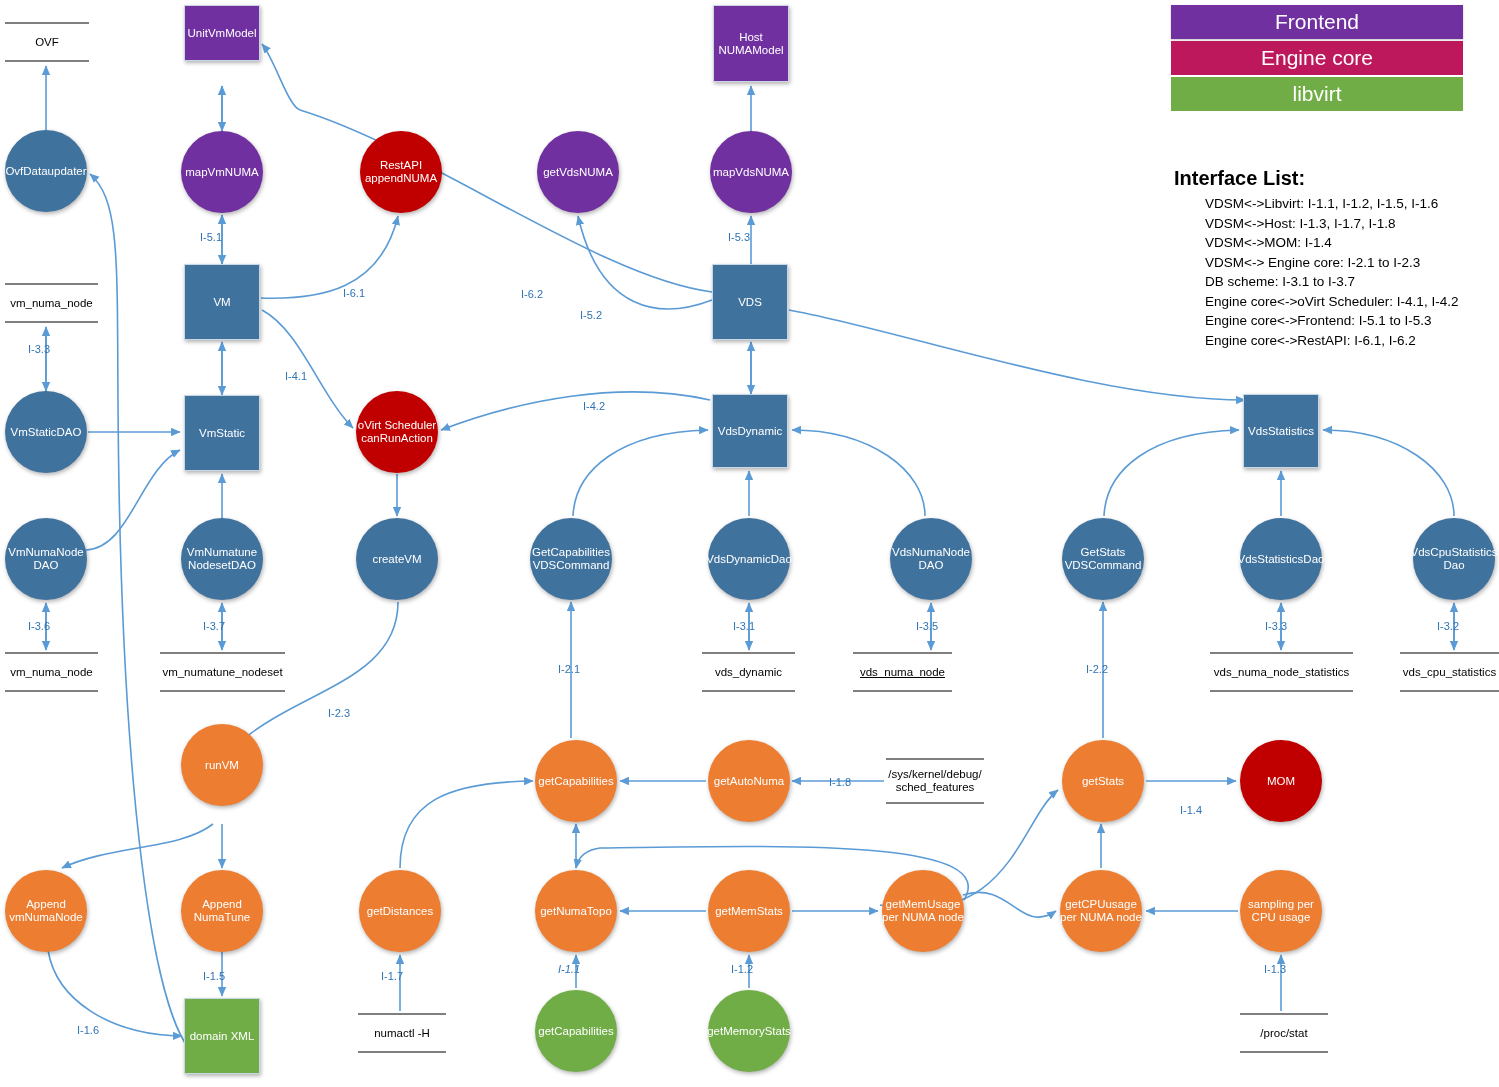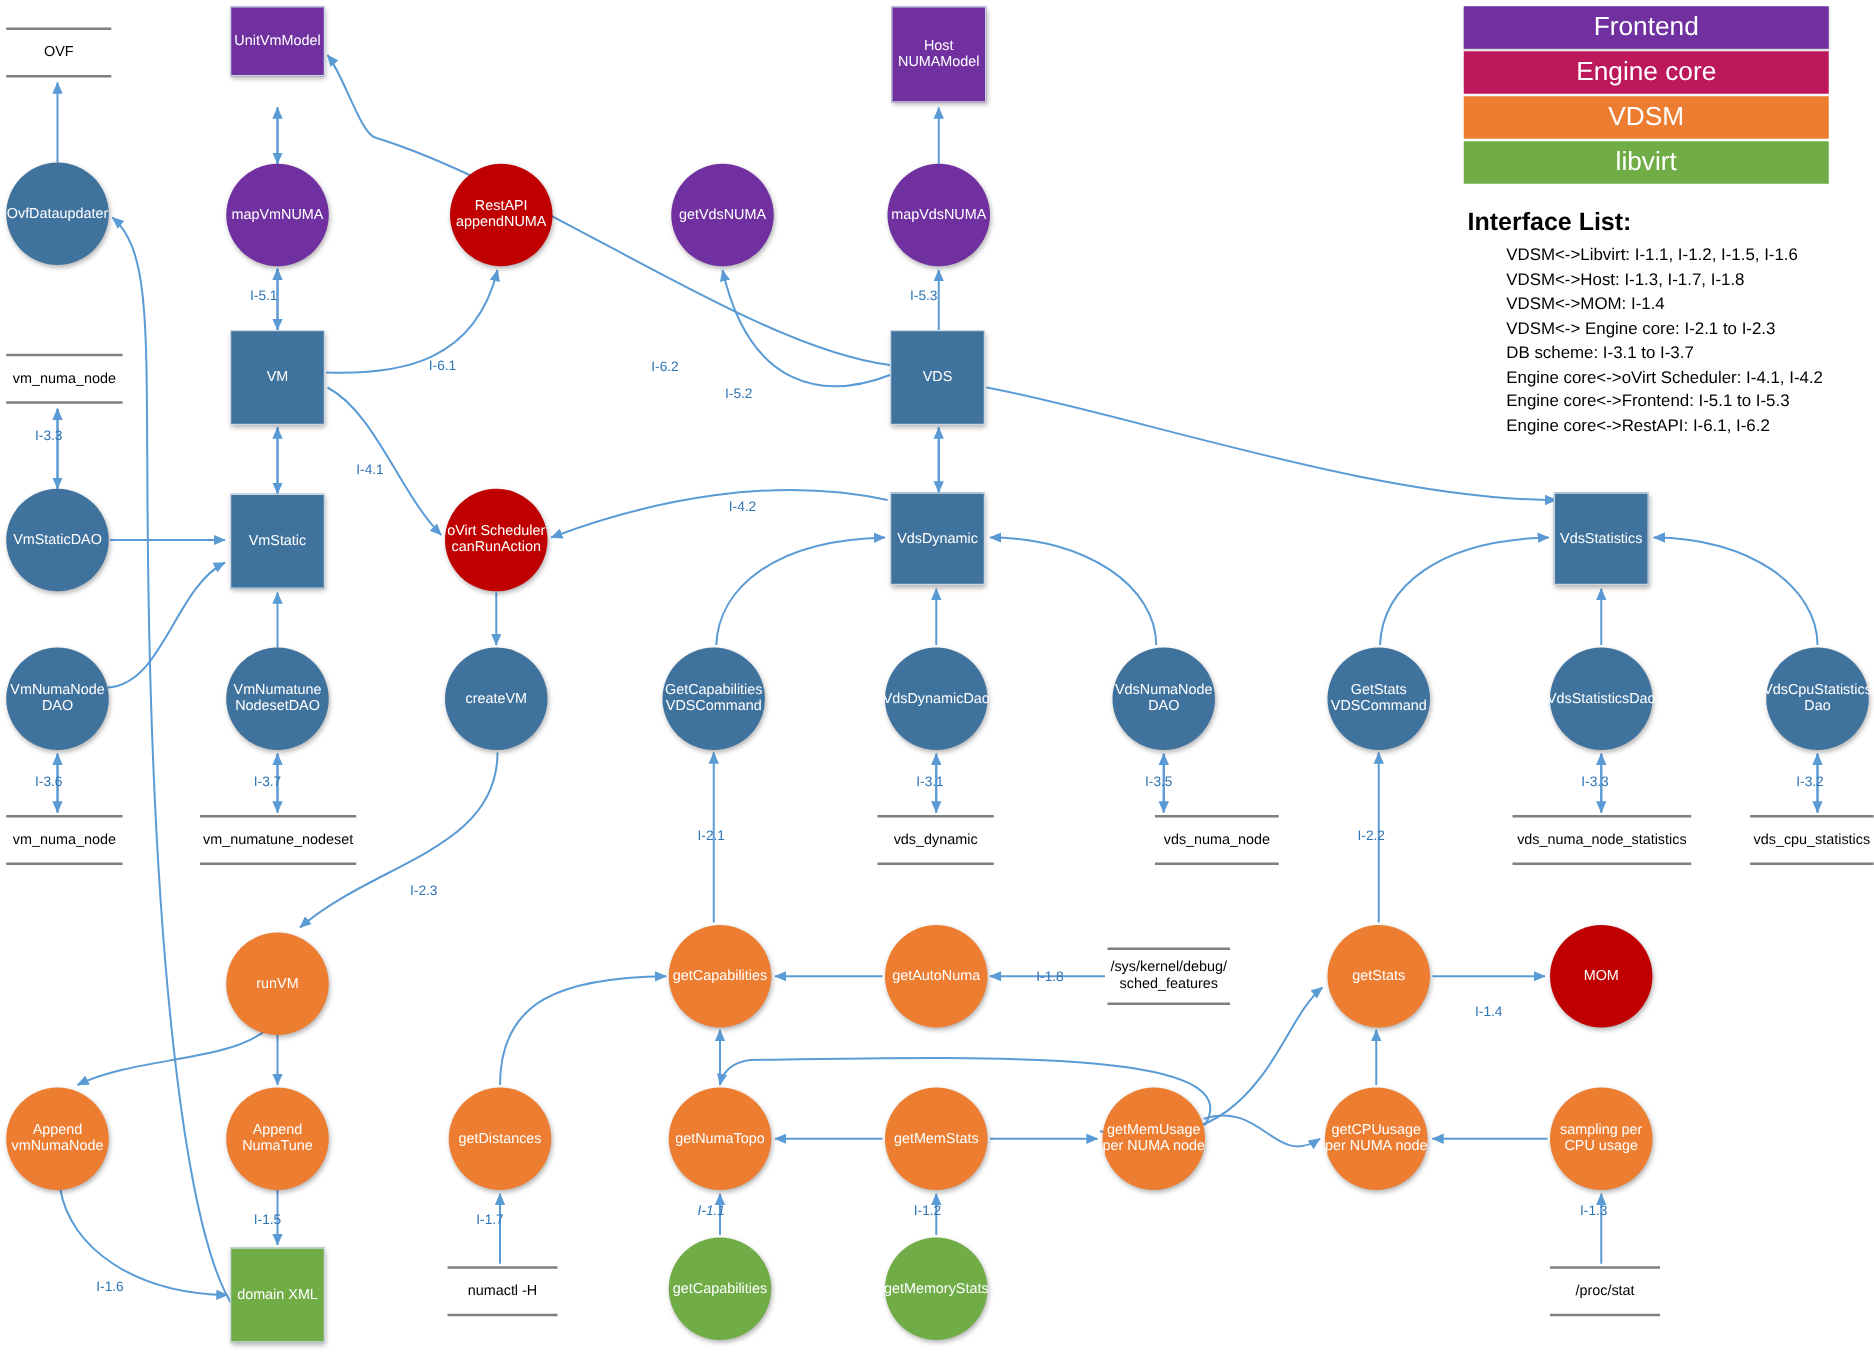--- a/index.html
+++ b/index.html
@@ -234,21 +234,21 @@
       </div>
       <div class="node ci c-blue" style="left: 1062px; top: 518px; width: 82px; height: 82px;">
         <span>GetStats<br>VDSCommand</span>
       </div>
       <div class="node ci c-blue" style="left: 1240px; top: 518px; width: 82px; height: 82px;">
         <span>VdsStatisticsDao</span>
       </div>
       <div class="node ci c-blue" style="left: 1413px; top: 518px; width: 82px; height: 82px;">
         <span>VdsCpuStatistics<br>Dao</span>
       </div>
-      <div class="node ci c-orange" style="left: 181px; top: 746px; width: 82px; height: 82px;">
+      <div class="node ci c-orange" style="left: 181px; top: 724px; width: 82px; height: 82px;">
         <span>runVM</span>
       </div>
       <div class="node ci c-orange" style="left: 535px; top: 740px; width: 82px; height: 82px;">
         <span>getCapabilities</span>
       </div>
       <div class="node ci c-orange" style="left: 708px; top: 740px; width: 82px; height: 82px;">
         <span>getAutoNuma</span>
       </div>
       <div class="node ci c-orange" style="left: 1062px; top: 740px; width: 82px; height: 82px;">
         <span>getStats</span>
@@ -299,21 +299,21 @@
       </div>
       <div class="dbtable" style="left: 5px; top: 652px; width: 93px; height: 40px;">
         <span>vm_numa_node</span>
       </div>
       <div class="dbtable" style="left: 160px; top: 652px; width: 125px; height: 40px;">
         <span>vm_numatune_nodeset</span>
       </div>
       <div class="dbtable" style="left: 702px; top: 652px; width: 93px; height: 40px;">
         <span>vds_dynamic</span>
       </div>
-      <div class="dbtable" style="left: 924px; top: 652px; width: 99px; height: 40px;">
+      <div class="dbtable" style="left: 853px; top: 652px; width: 99px; height: 40px; text-decoration: underline;">
         <span>vds_numa_node</span>
       </div>
       <div class="dbtable" style="left: 1210px; top: 652px; width: 143px; height: 40px;">
         <span>vds_numa_node_statistics</span>
       </div>
       <div class="dbtable" style="left: 1400px; top: 652px; width: 99px; height: 40px;">
         <span>vds_cpu_statistics</span>
       </div>
       <div class="dbtable" style="left: 886px; top: 758px; width: 98px; height: 46px;">
         <span>/sys/kernel/debug/<br>sched_features</span>
@@ -353,23 +353,20 @@
       <div class="ilabel" style="left: 77px; top: 1024px;">I-1.6</div>
     </div>
 
   <div class="legend" style="left:1171px;top:5px;width:292px;">
     <div class="legend-row l0" style="background: rgb(112, 48, 160);">
       <span>Frontend</span>
     </div>
     <div class="legend-row" style="background: #be185d;">
       <span>Engine core</span>
     </div>
-    <div class="legend-row" style="background: rgb(237, 125, 49);">
-      <span>VDSM</span>
-    </div>
     <div class="legend-row" style="background: rgb(112, 173, 71);">
       <span>libvirt</span>
     </div>
   </div>
 
   <div class="iface-title" style="left:1174px;top:167px;">Interface List:</div>
   <div class="iface-list" id="iface-list" style="left:1174px;top:194px;">
       <div>VDSM&lt;-&gt;Libvirt: I-1.1, I-1.2, I-1.5, I-1.6</div>
       <div>VDSM&lt;-&gt;Host: I-1.3, I-1.7, I-1.8</div>
       <div>VDSM&lt;-&gt;MOM: I-1.4</div>

